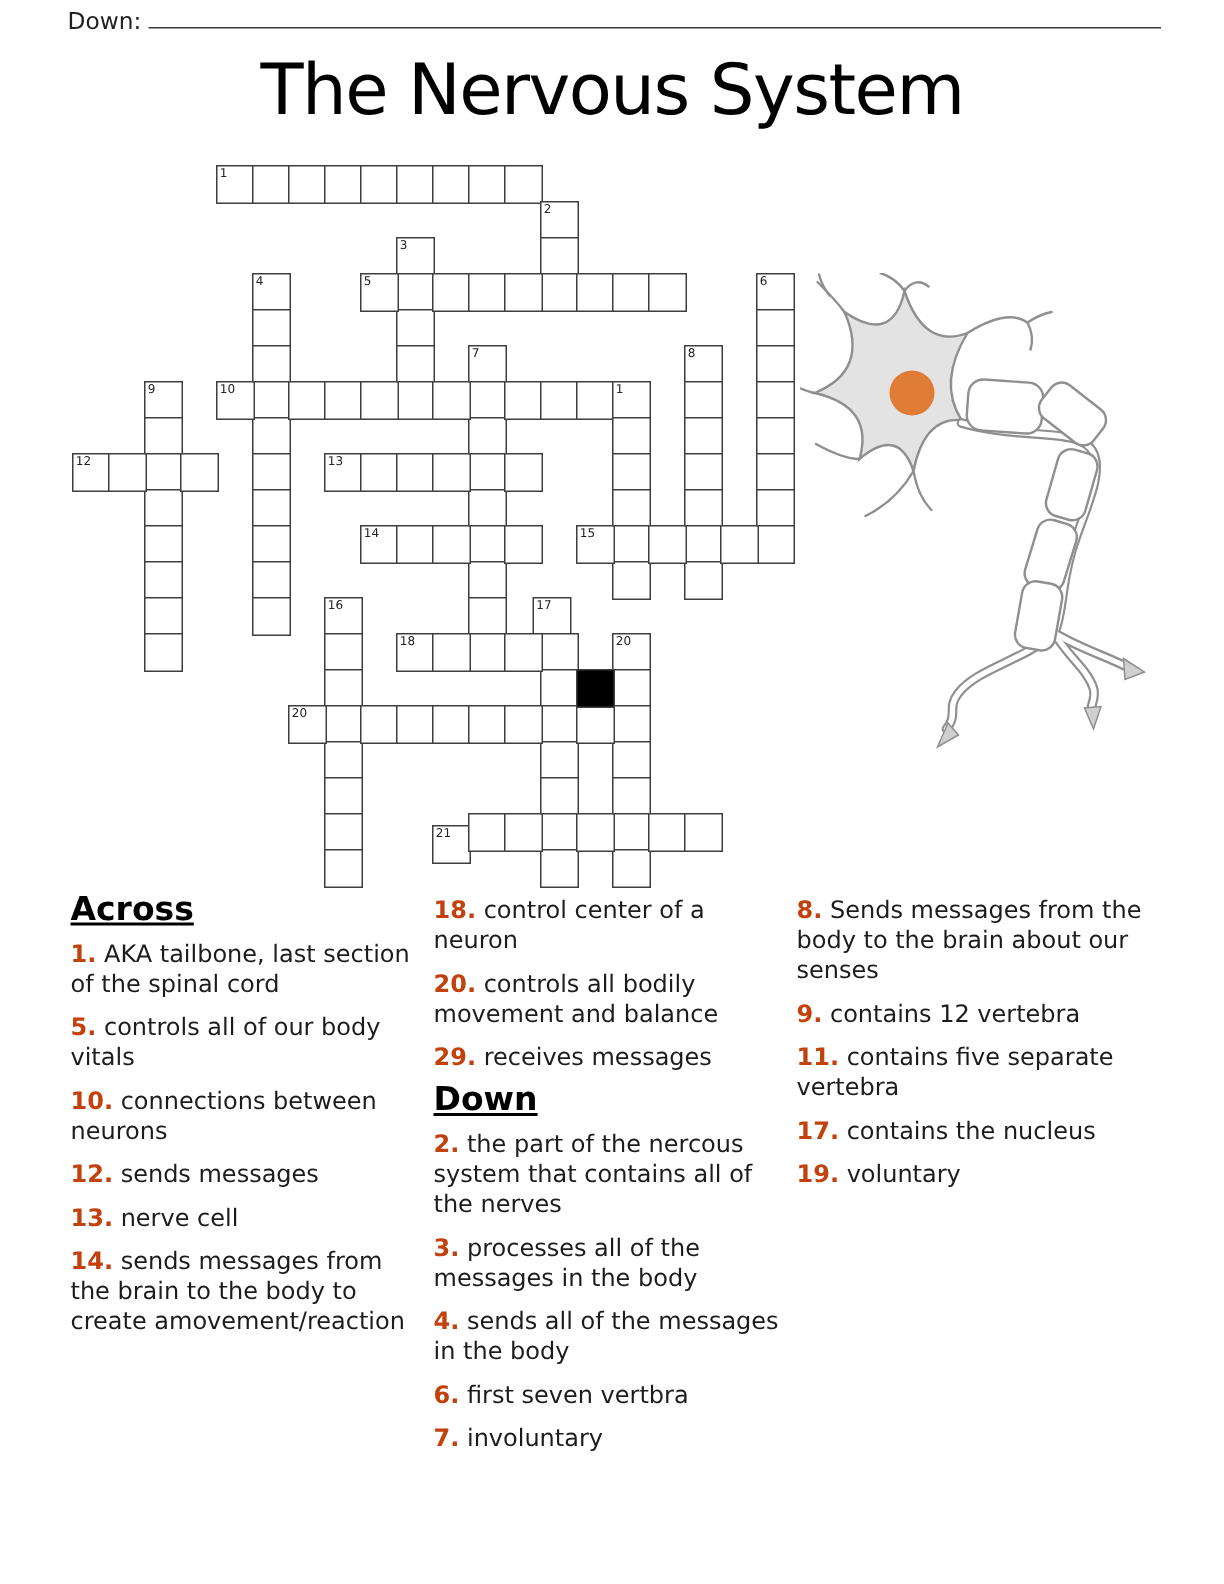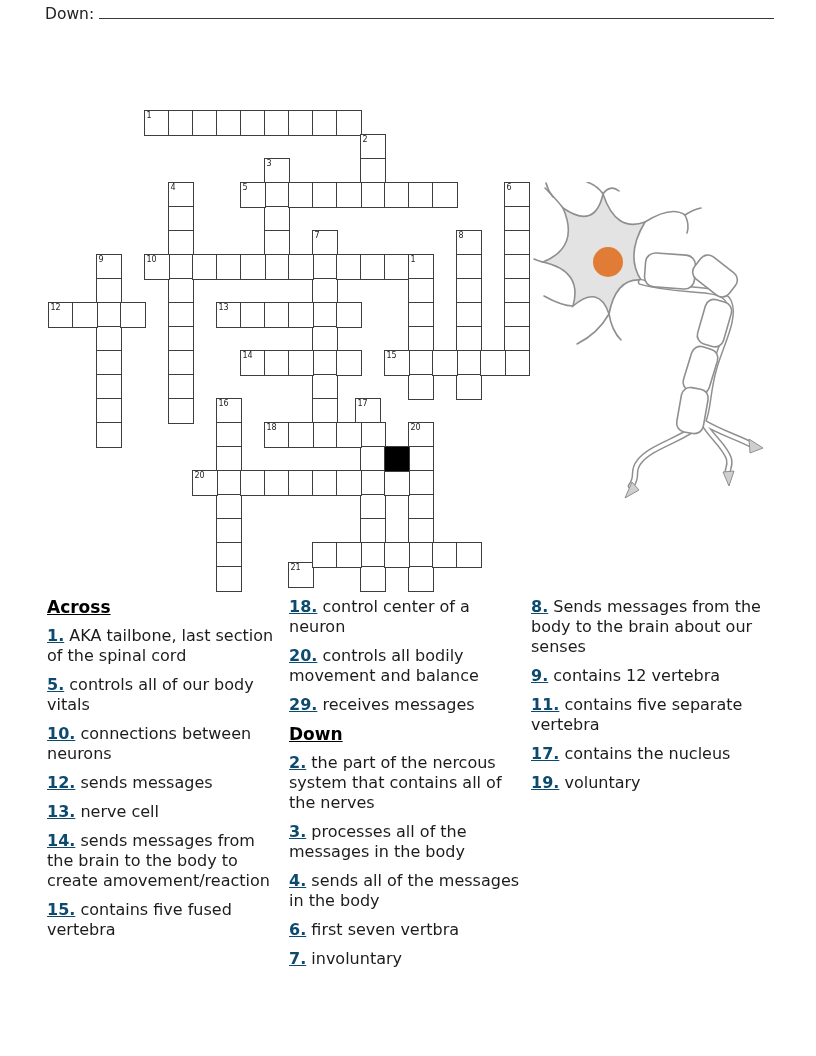--- a/index.html
+++ b/index.html
@@ -13,35 +13,36 @@
   
   .grid{position:absolute;left:0;top:0;}
   .cell{position:absolute;width:25.5px;height:25.5px;box-sizing:border-box;
         border:1.5px solid #3e3e3e;background:#fff;}
   .cell.black{background:#000;}
   .cell-num{display:block;font-size:8px;line-height:8px;padding:1px 0 0 1.5px;color:#222;
             font-family:"DejaVu Sans",sans-serif;}
   
   .clue-col{position:absolute;top:597px;font-size:16px;line-height:20px;color:#1c1c1c;}
   .clue{margin:0 0 9px 0;}
-  .clue b{color:#0c4a6e;text-decoration:underline;}
-  .clue-heading{font-size:17px;font-weight:bold;text-decoration:underline;margin:0 0 9px 0;color:#000;}
+  .clue b{color:#c2410c;}
+  .clue-heading{font-size:22px;font-weight:bold;text-decoration:underline;margin:0 0 9px 0;color:#000;}
   .clue-heading.down{margin-top:5px;}
   
   .neuron{position:absolute;left:533px;top:182px;width:245px;height:330px;}
 </style>
 </head>
 <body>
 
 <div class="page">
 
   <div class="name-row">
     <span>Down:</span><span class="name-line"></span>
   </div>
 
+  <h1 class="title">The Nervous System</h1>
 
   <div class="grid" id="grid">
       <div class="cell" style="left: 144px; top: 110px;">
         <span class="cell-num">1</span>
       </div>
       <div class="cell" style="left: 168px; top: 110px;"></div>
       <div class="cell" style="left: 192px; top: 110px;"></div>
       <div class="cell" style="left: 216px; top: 110px;"></div>
       <div class="cell" style="left: 240px; top: 110px;"></div>
       <div class="cell" style="left: 264px; top: 110px;"></div>
@@ -198,21 +199,21 @@
       <div class="cell" style="left: 408px; top: 566px;"></div>
       <div class="cell" style="left: 192px; top: 470px;">
         <span class="cell-num">20</span>
       </div>
       <div class="cell" style="left: 240px; top: 470px;"></div>
       <div class="cell" style="left: 264px; top: 470px;"></div>
       <div class="cell" style="left: 288px; top: 470px;"></div>
       <div class="cell" style="left: 312px; top: 470px;"></div>
       <div class="cell" style="left: 336px; top: 470px;"></div>
       <div class="cell" style="left: 384px; top: 470px;"></div>
-      <div class="cell" style="left: 288px; top: 562px;">
+      <div class="cell" style="left: 288px; top: 550px;">
         <span class="cell-num">21</span>
       </div>
       <div class="cell" style="left: 312px; top: 542px;"></div>
       <div class="cell" style="left: 336px; top: 542px;"></div>
       <div class="cell" style="left: 384px; top: 542px;"></div>
       <div class="cell" style="left: 432px; top: 542px;"></div>
       <div class="cell" style="left: 456px; top: 542px;"></div>
       <div class="cell black" style="left: 384px; top: 446px;"></div>
     </div>
 
@@ -259,21 +260,20 @@
   </svg>
 
   <div class="clue-col" id="col0" style="left:47px;width:234px;">
       <div class="clue-heading">Across</div>
       <p class="clue"><b>1.</b> AKA tailbone, last section of the spinal cord</p>
       <p class="clue"><b>5.</b> controls all of our body vitals</p>
       <p class="clue"><b>10.</b> connections between neurons</p>
       <p class="clue"><b>12.</b> sends messages</p>
       <p class="clue"><b>13.</b> nerve cell</p>
       <p class="clue"><b>14.</b> sends messages from the brain to the body to create amovement/reaction</p>
-      <p class="clue"><b>15.</b> contains five fused vertebra</p>
     </div>
   <div class="clue-col" id="col1" style="left:289px;width:234px;">
       <p class="clue"><b>18.</b> control center of a neuron</p>
       <p class="clue"><b>20.</b> controls all bodily movement and balance</p>
       <p class="clue"><b>29.</b> receives messages</p>
       <div class="clue-heading down">Down</div>
       <p class="clue"><b>2.</b> the part of the nercous system that contains all of the nerves</p>
       <p class="clue"><b>3.</b> processes all of the messages in the body</p>
       <p class="clue"><b>4.</b> sends all of the messages in the body</p>
       <p class="clue"><b>6.</b> first seven vertbra</p>

